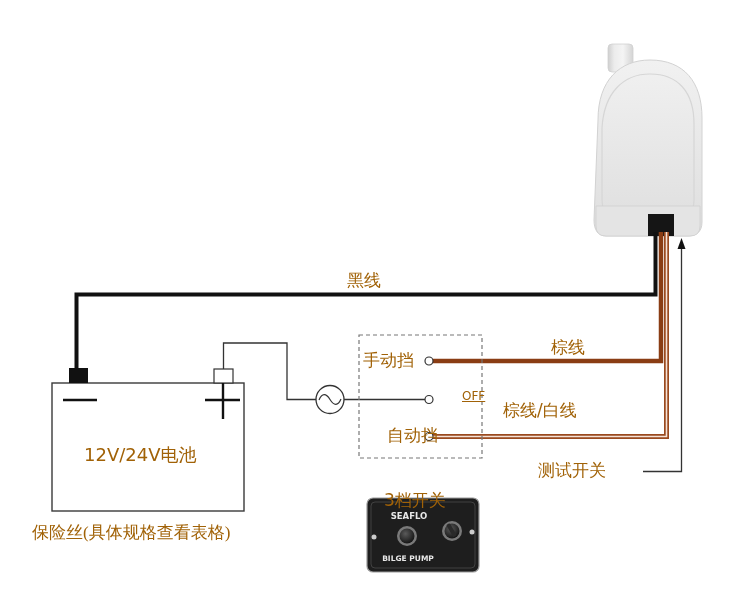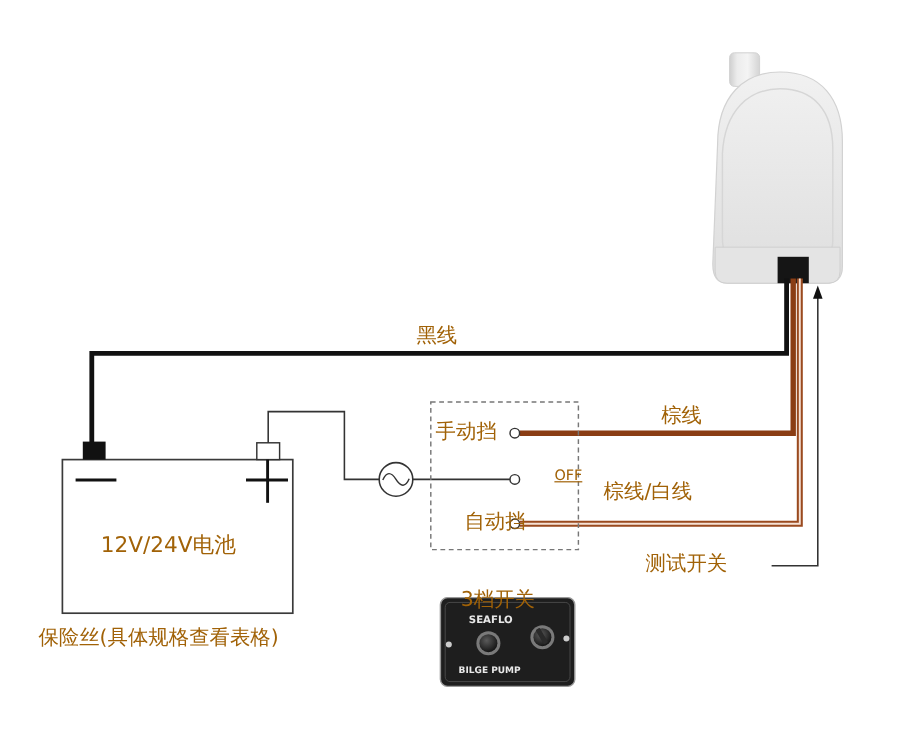--- a/index.html
+++ b/index.html
@@ -92,13 +92,13 @@
 <div class="lbl" style="left:551px; top:339px;text-align:center;">棕线</div>
 <div class="lbl" style="left:503px; top:402px;">棕线/白线</div>
 <div class="lbl" style="left:538px; top:462px;">测试开关</div>
 
 <div class="lbl" style="left:363px; top:352px;">手动挡</div>
 <div class="lbl" style="left:462px; top:390px; font-size:12px;text-decoration:underline;">OFF</div>
 <div class="lbl" style="left:363px; top:427px;margin-left:24px;">自动挡</div>
 
 <div class="lbl" style="left:384px; top:492px;">3档开关</div>
 <div class="lbl" style="left:84px; top:446px; font-size:18px;text-align:center;">12V/24V电池</div>
-<div class="lbl" style="left:32px; top:524px;">保险丝(具体规格查看表格)</div>
+<div class="lbl" style="left:32px; top:524px;font-family:Liberation Serif, serif;">保险丝(具体规格查看表格)</div>
 
 </body></html>

